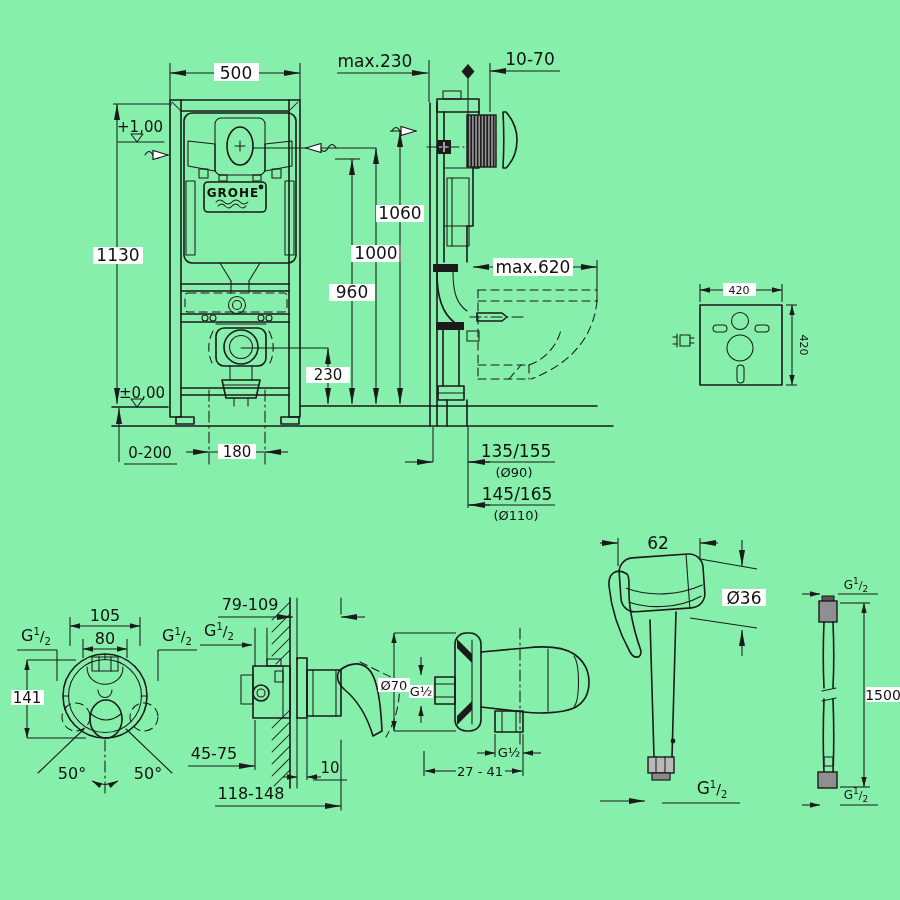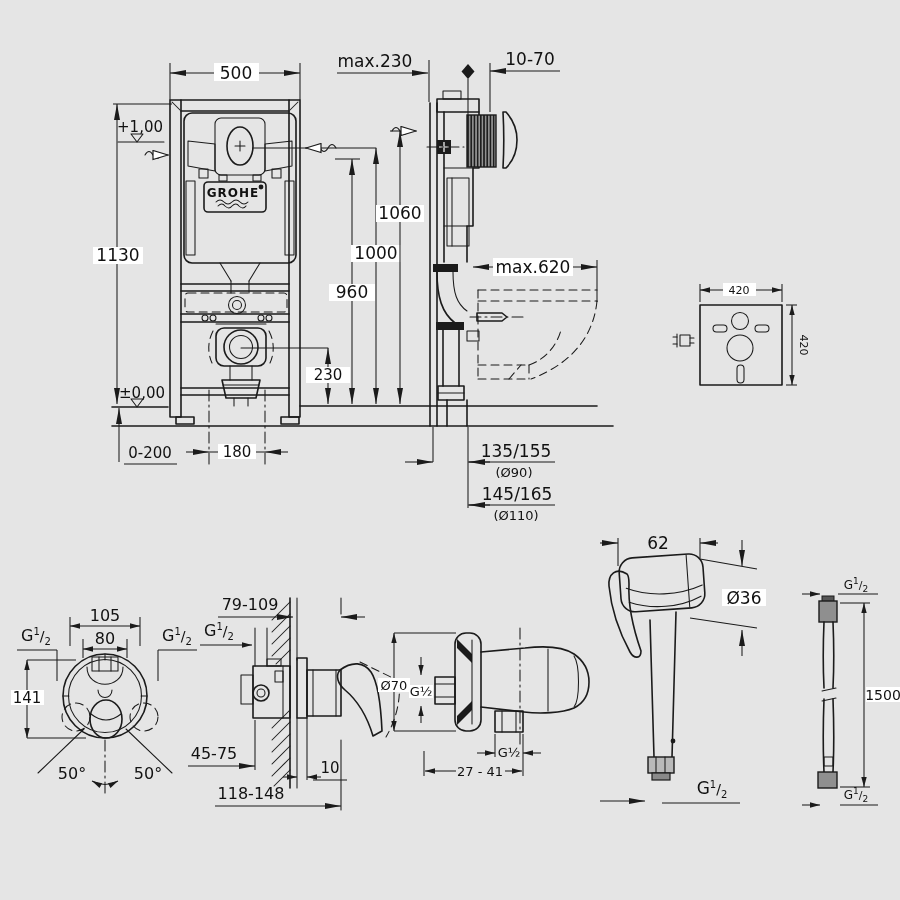--- a/index.html
+++ b/index.html
@@ -1,16 +1,16 @@
 <!DOCTYPE html>
 <html><head>
 <meta charset="utf-8">
 <style>
   html,body{margin:0;padding:0;background:#fff;}
-  #stage{width:900px;height:900px;position:relative;background:#e5e5e5;}
+  #stage{width:900px;height:900px;position:relative;background:#86efac;}
   svg{display:block;}
   .ln{fill:none;stroke:#1b1b1b;stroke-width:1.6;stroke-linecap:round;stroke-linejoin:round;}
   .tn{fill:none;stroke:#1b1b1b;stroke-width:1.05;stroke-linecap:round;stroke-linejoin:round;}
   .dim{fill:none;stroke:#1b1b1b;stroke-width:1.05;}
   .dash{stroke-dasharray:8 5;}
   .dashdot{stroke-dasharray:11 4 2 4;}
   .fillb{fill:#1b1b1b;stroke:none;}
   .wp{fill:#fff;stroke:none;}
   text{font-family:"DejaVu Sans","Liberation Sans",sans-serif;fill:#111;}
   .t17{font-size:17px;} .t16{font-size:16px;} .t15{font-size:15px;}

